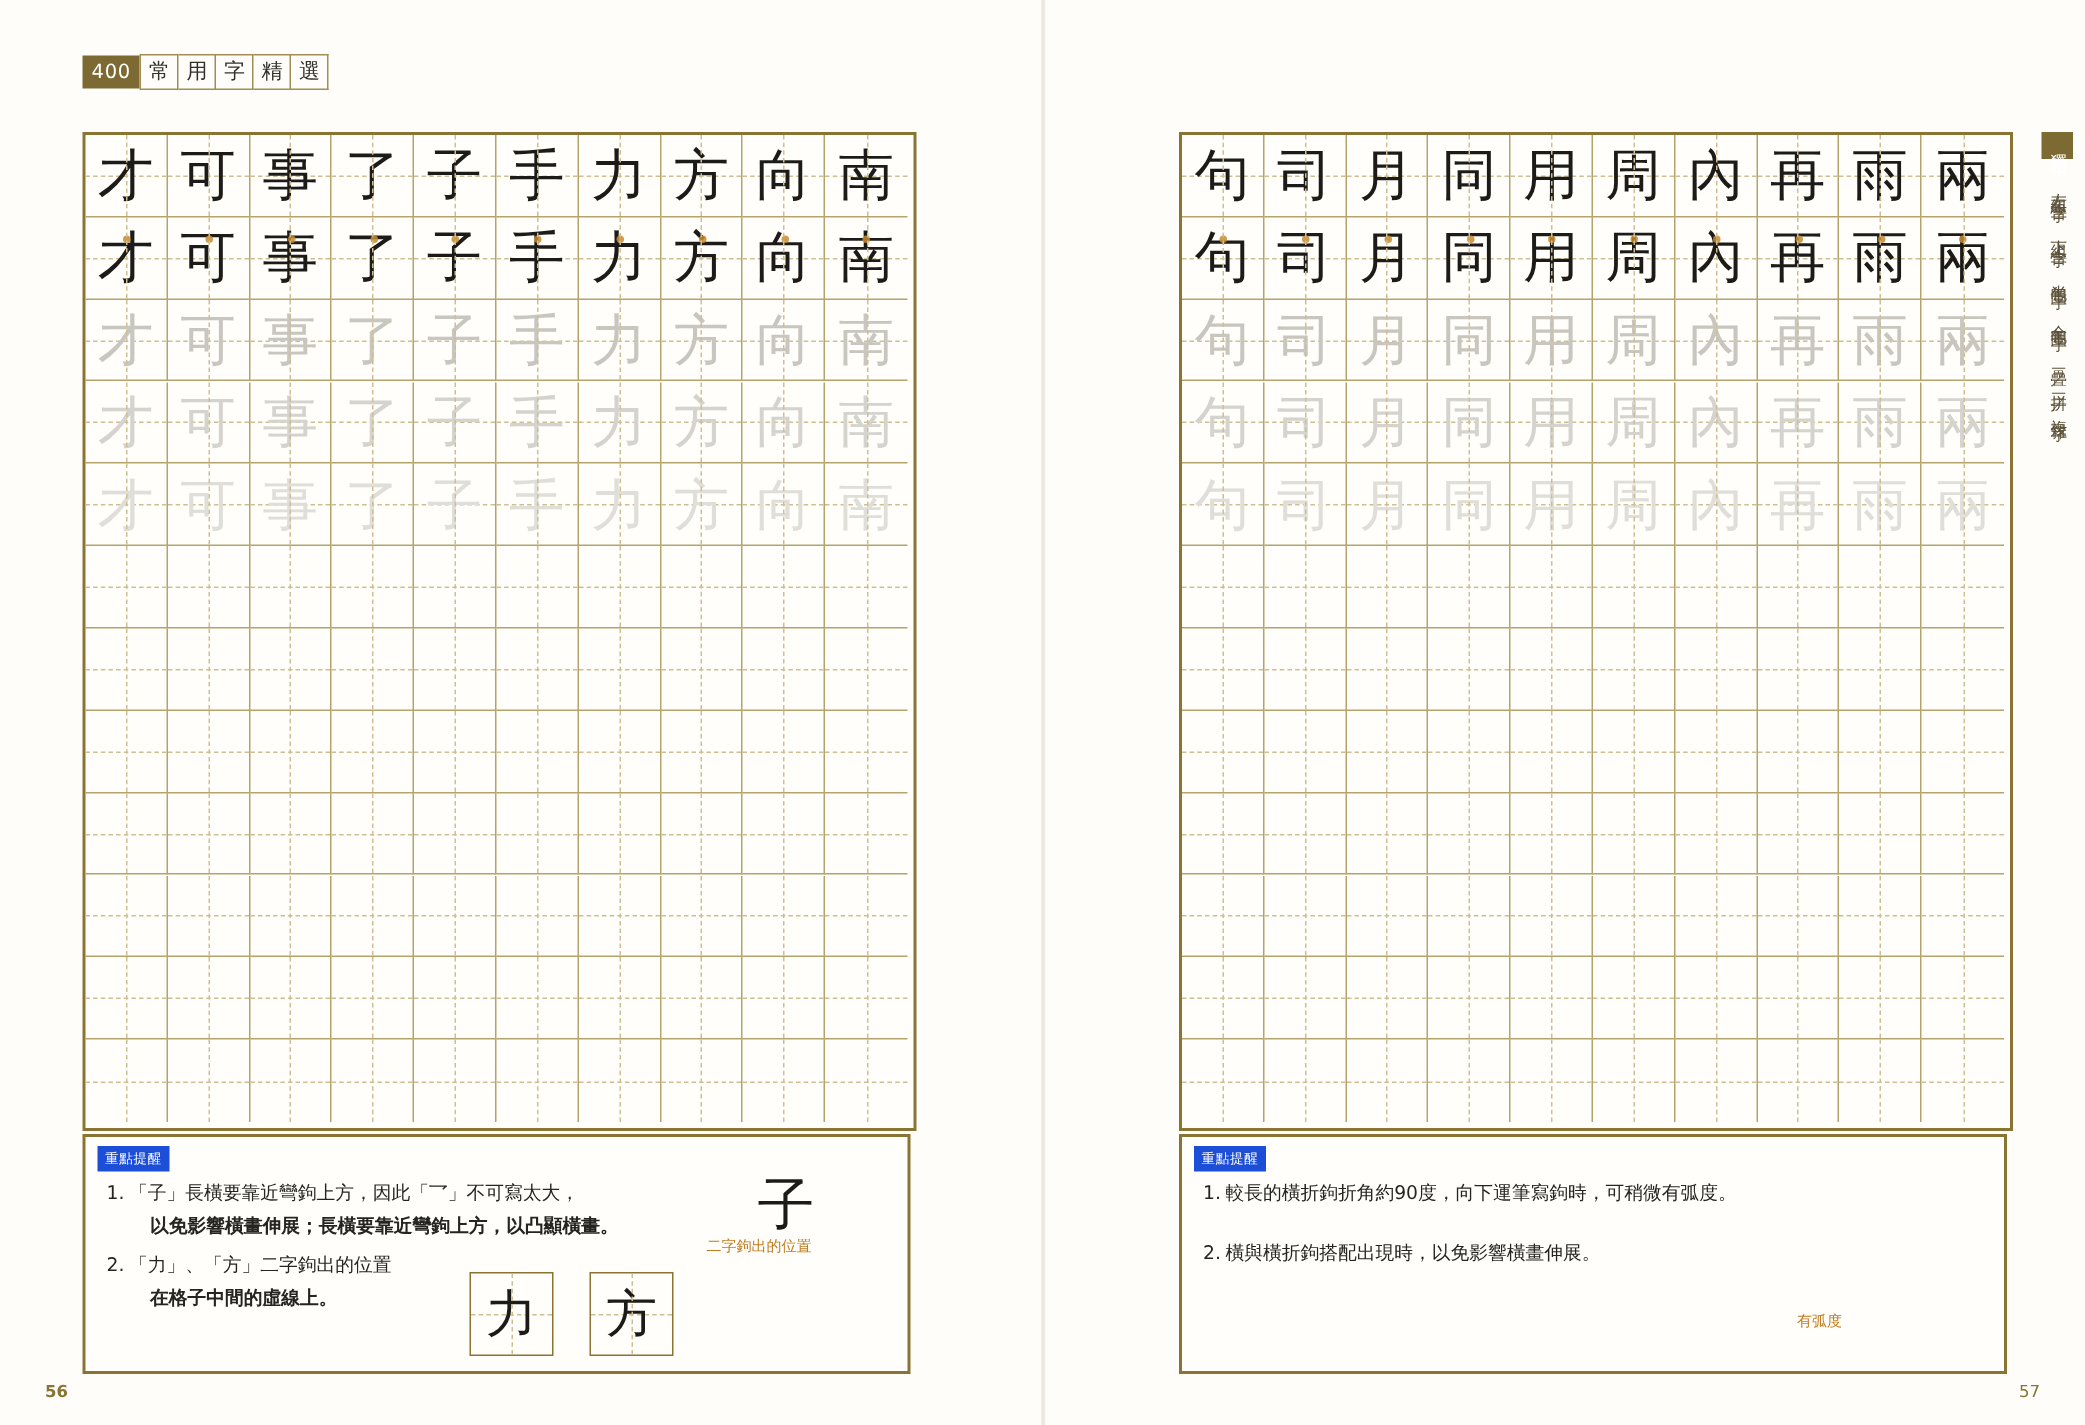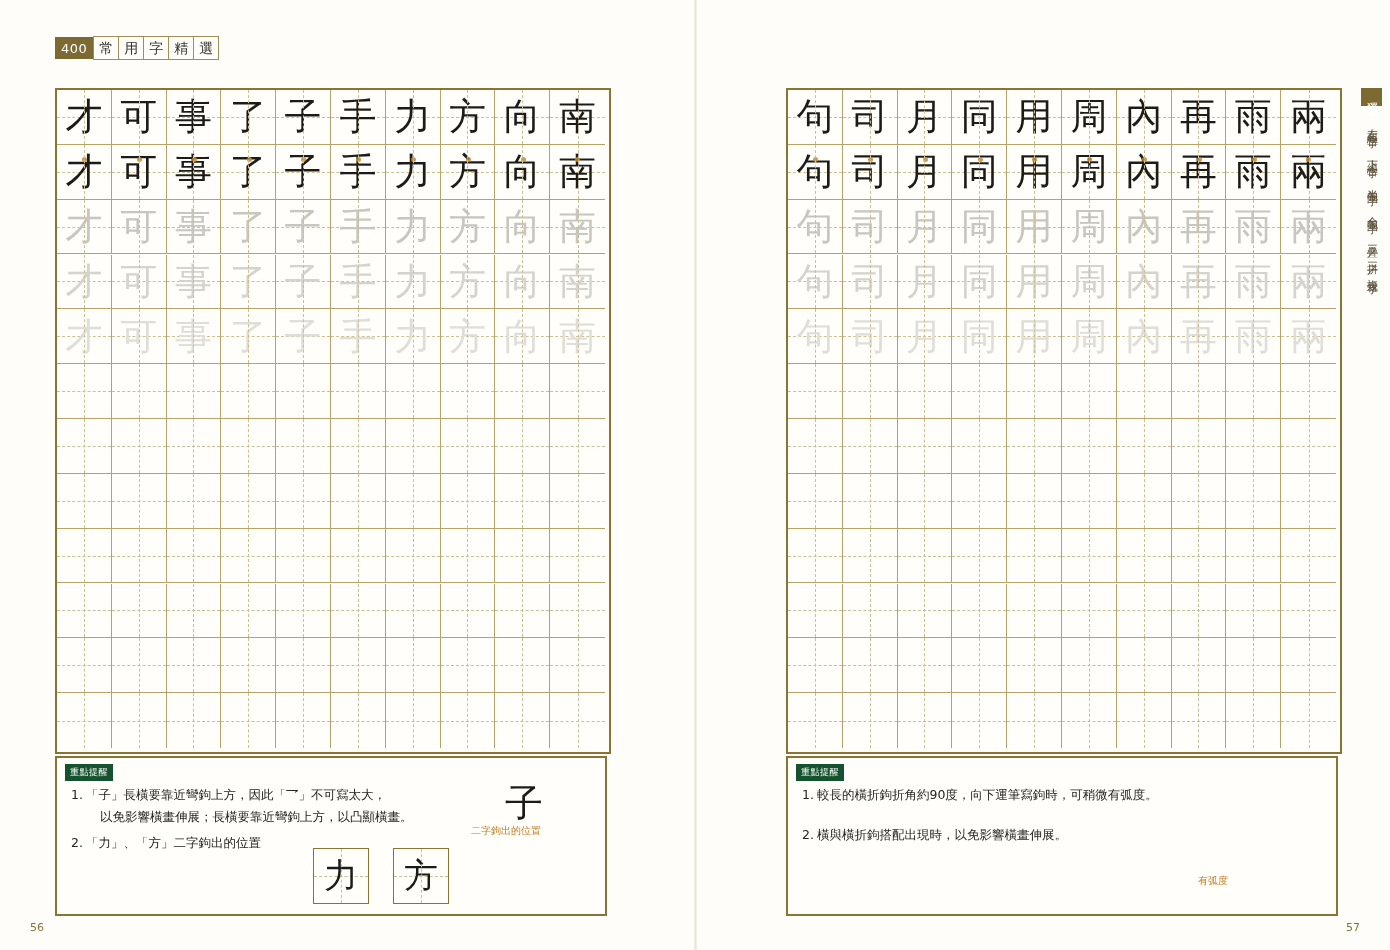--- a/index.html
+++ b/index.html
@@ -134,21 +134,21 @@
     position: absolute;
     border: 2px solid #8a7434;
     background: #fffefb;
     box-sizing: border-box;
   }
   .note.left  { left: 55px;  top: 756px; width: 552px; height: 160px; }
   .note.right { left: 786px; top: 756px; width: 552px; height: 160px; }
   .note-tag {
     position: absolute;
     top: 6px; left: 8px;
-    background: #14532d;
+    background: #1d4ed8;
     color: #fff;
     font-size: 9px;
     padding: 2px 5px;
     letter-spacing: .5px;
   }
   .note-body {
     position: absolute;
     top: 26px;
     left: 14px;
     right: 14px;
@@ -156,21 +156,21 @@
     line-height: 1.75;
     color: #262421;
   }
   .note-item {
     display: flex;
     gap: 3px;
     margin-bottom: 4px;
   }
   .note-idx { flex: 0 0 auto; }
   .note-txt { flex: 1 1 auto; }
-  .note-sub { padding-left: 14px; display: block; }
+  .note-sub { padding-left: 14px; display: block; font-weight: bold; }
 
   .sample-box {
     position: absolute;
     border: 1px solid #8a7434;
     box-sizing: border-box;
     background: #fffefb;
   }
   .sample-box::before {
     content: "";
     position: absolute;
@@ -230,21 +230,21 @@
     color: #fff;
   }
 
   
   .pageno {
     position: absolute;
     bottom: 16px;
     font-size: 11px;
     color: #8a7434;
   }
-  .pageno.left  { left: 30px; }
+  .pageno.left  { left: 30px; font-weight: bold; }
   .pageno.right { right: 30px; }
 
   .gutter {
     position: absolute;
     left: 694px;
     top: 0;
     width: 3px;
     height: 950px;
     background: linear-gradient(to right, #efeade, #d8d1bd, #efeade);
     opacity: .55;
@@ -747,20 +747,21 @@
         <span class="note-idx">1.</span>
         <span class="note-txt">
           <span>「子」長橫要靠近彎鉤上方，因此「乛」不可寫太大，</span>
           <span class="note-sub">以免影響橫畫伸展；長橫要靠近彎鉤上方，以凸顯橫畫。</span>
         </span>
       </div>
       <div class="note-item">
         <span class="note-idx">2.</span>
         <span class="note-txt">
           <span>「力」、「方」二字鉤出的位置</span>
+          <span class="note-sub">在格子中間的虛線上。</span>
         </span>
       </div>
     </div>
 
     <div class="free-glyph" style="left:448px; top:20px; font-size:38px;">子</div>
     <div class="hint-label" style="left:414px; top:66px;">二字鉤出的位置</div>
 
     <div class="sample-box" style="left:256px; top:90px; width:56px; height:56px;">
       <div class="sample-glyph">力</div>
     </div>

